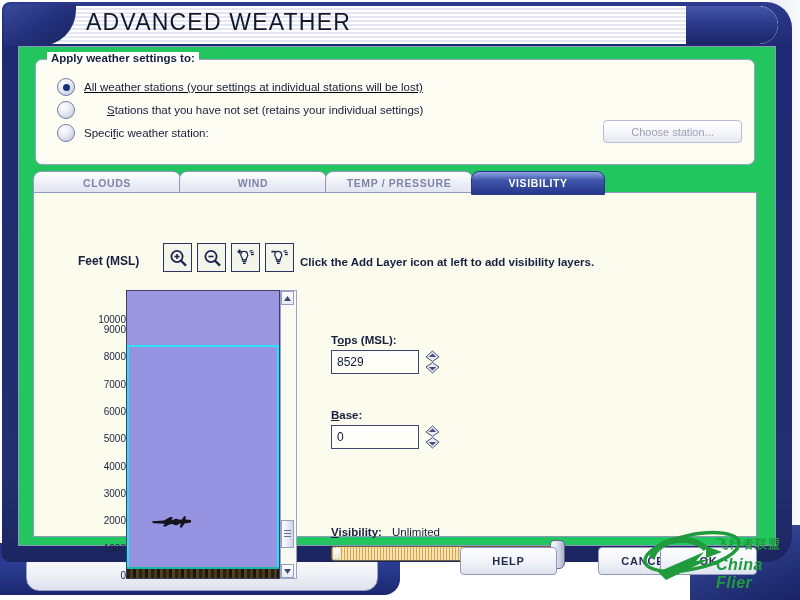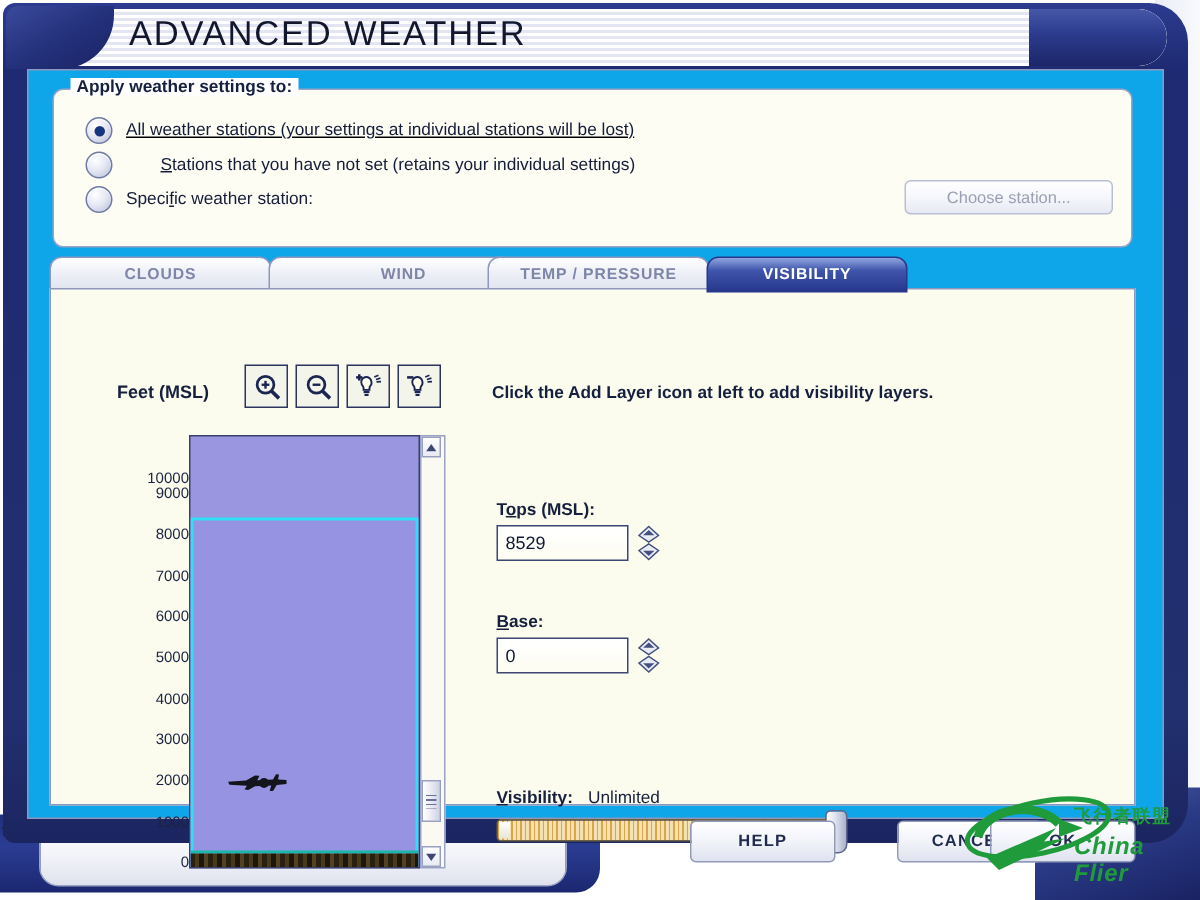--- a/index.html
+++ b/index.html
@@ -67,21 +67,21 @@
   }
   #dlg-titlebar-lcap{
     position:absolute;left:2px;top:2px;width:72px;height:42px;
     background:linear-gradient(150deg,#3a4a9c 0%,#24317c 50%,#1a2463 100%);
     border-radius:8px 0 36px 0;
   }
 
   
   #dlg-body{
     position:absolute;left:16px;top:44px;width:756px;height:498px;
-    background:#0ea5e9;
+    background:#22c55e;
     border:1px solid #8e97bd;
   }
 
   
   #group-box{
     position:absolute;left:16px;top:12px;width:718px;height:104px;
     border:1px solid #9aa2c6;border-radius:7px;
     background:#fdfdf4;
   }
   #group-legend{
@@ -141,21 +141,21 @@
   
   #feet-label{
     position:absolute;left:44px;top:61px;font-size:12px;font-weight:bold;color:#16203d;}
   .tool-btn{
     position:absolute;top:50px;width:27px;height:27px;
     border:1px solid #2b3560;background:#f4f5ea;
     display:flex;align-items:center;justify-content:center;
   }
   .tool-btn svg{display:block;}
   #hint-text{
-    position:absolute;left:266px;top:63px;font-size:11.5px;font-weight:bold;color:#15203f;margin-left:28px;}
+    position:absolute;left:266px;top:63px;font-size:11.5px;font-weight:bold;color:#15203f;}
 
   
   #axis{
     position:absolute;left:47px;top:97px;width:45px;height:287px;
   }
   .ax-major{position:absolute;right:0;font-size:10px;color:#1a2340;white-space:nowrap;}
   .ax-tick{position:absolute;right:-6px;width:6px;height:1px;background:#1a2340;}
   .ax-tick.minor{right:-4px;width:4px;}
 
   
@@ -298,21 +298,21 @@
 
     <div class="radio-row" style="top:77px;">
       <span class="radio-knob"></span>
       <span class="radio-label">Speci<u>f</u>ic weather station:</span>
     </div>
 
     <div id="choose-station">Choose station...</div>
 
     <div id="tabs">
       <div class="tab" style="left:0px;width:146px;">CLOUDS</div>
-      <div class="tab" style="left:146px;width:146px;padding-left:16px;">WIND</div>
+      <div class="tab" style="left:146px;width:146px;">WIND</div>
       <div class="tab" style="left:292px;width:146px;">TEMP / PRESSURE</div>
       <div class="tab active" style="left:438px;width:132px;">VISIBILITY</div>
     </div>
 
     <div id="tab-panel">
 
       <div id="feet-label">Feet (MSL)</div>
 
       <div class="tool-btn" style="left:129px;">
         <svg width="20" height="20" viewBox="0 0 20 20">

